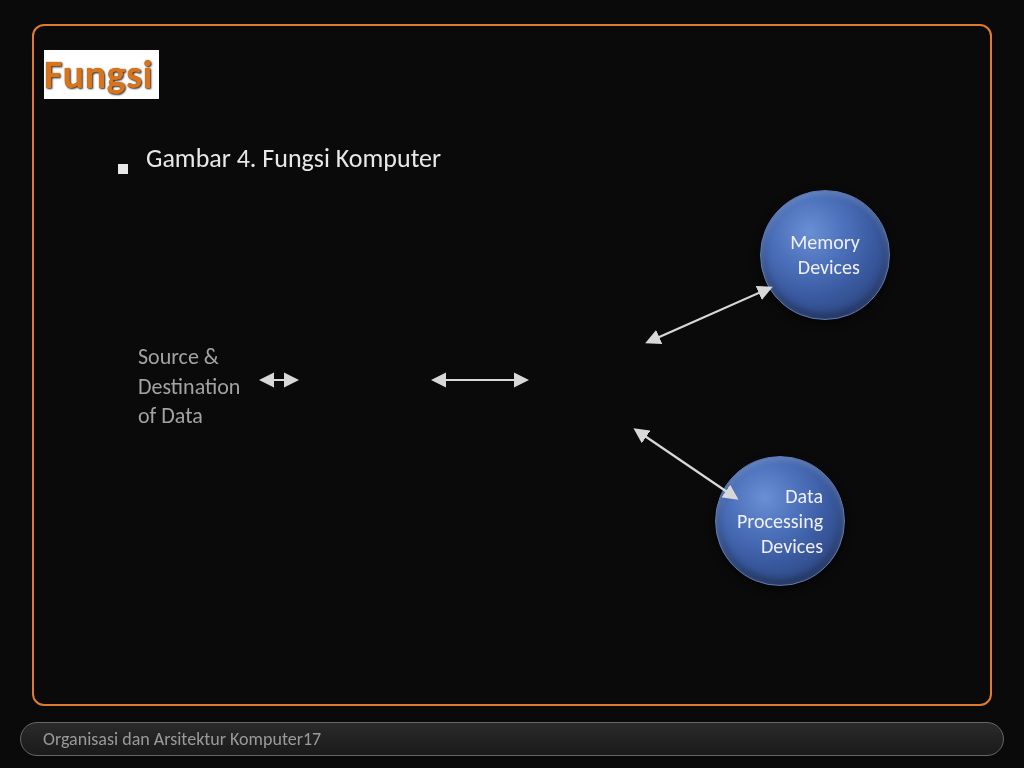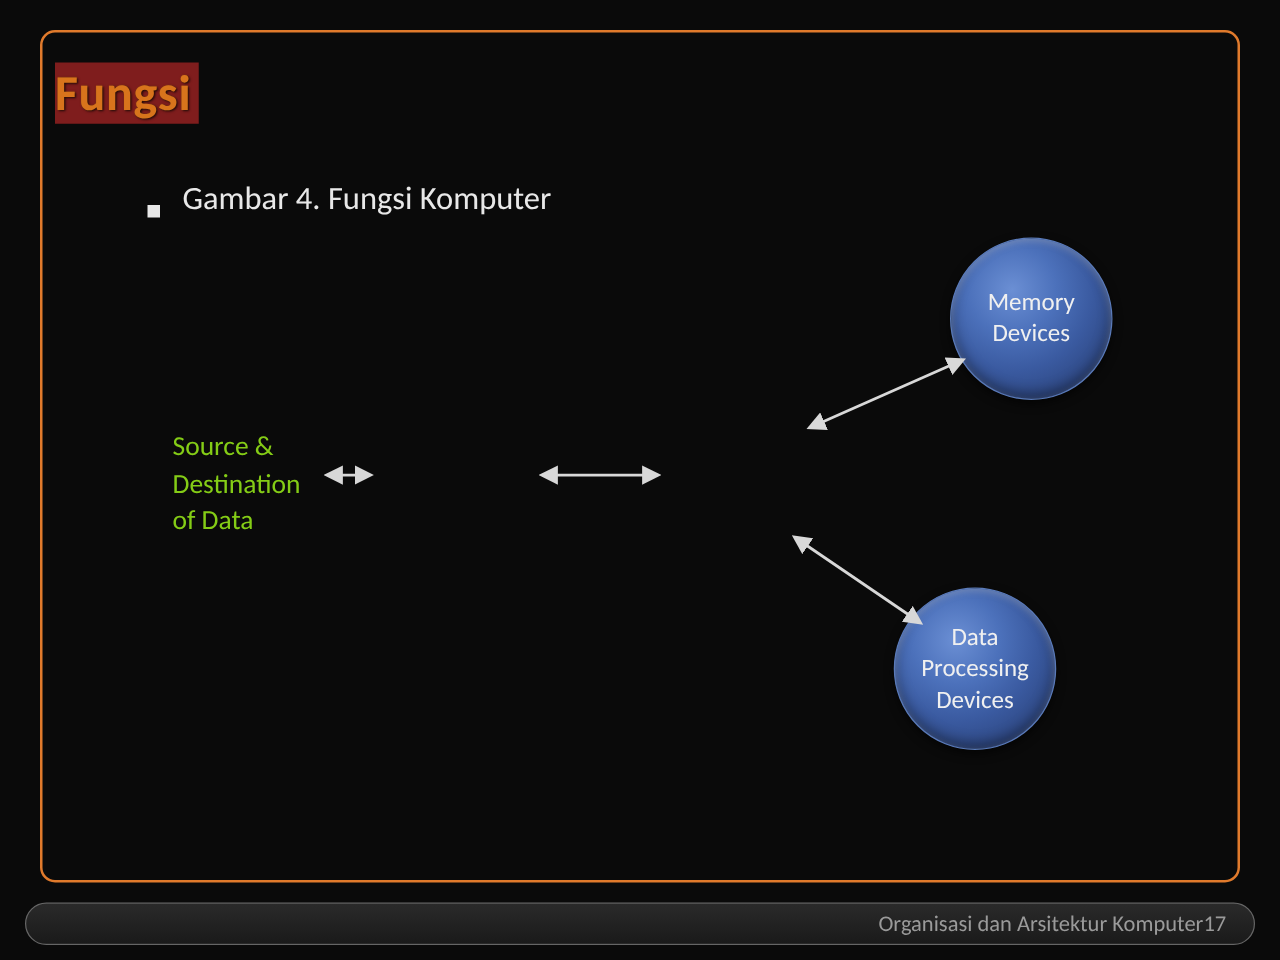--- a/index.html
+++ b/index.html
@@ -20,21 +20,21 @@
     border-radius: 12px;
   }
   .title {
     position: absolute;
     left: 44px;
     top: 50px;
     font-size: 40px;
     font-weight: 700;
     color: #d8741c;
     text-shadow: 1px 1px 2px rgba(0,0,0,0.8), 0 0 1px #a85a15;
-    background: #7f1d1d;
+    background: #ffffff;
     padding: 0 6px 0 0;
     letter-spacing: 0.5px;
   }
   .bullet-row {
     position: absolute;
     left: 118px;
     top: 142px;
     display: flex;
     align-items: flex-end;
     color: #e8e8e8;
@@ -55,44 +55,44 @@
     position: absolute;
     width: 130px;
     height: 130px;
     border-radius: 50%;
     background: radial-gradient(circle at 38% 32%, #6b8fd4 0%, #4c71bb 30%, #3a5aa0 55%, #2d4680 80%, #263c6e 100%);
     box-shadow: inset 0 2px 6px rgba(255,255,255,0.25), inset 0 -4px 10px rgba(0,0,0,0.4), 0 3px 8px rgba(0,0,0,0.6);
     border: 1px solid #5a7ab8;
     display: flex;
     align-items: center;
     justify-content: center;
-    text-align: center;
+    text-align: right;
     color: #f0f0f0;
     font-size: 20px;
     line-height: 1.25;
     padding: 8px;
   }
   .label-text {
     position: absolute;
-    color: #84cc16;
+    color: #a3a3a3;
     font-size: 22px;
     line-height: 1.35;
   }
   .footer {
     position: absolute;
     left: 20px;
     right: 20px;
     bottom: 12px;
     height: 34px;
     border: 1px solid #666;
     border-radius: 17px;
     background: linear-gradient(#2a2a2a, #1a1a1a);
     display: flex;
     align-items: center;
-    justify-content: flex-end;
+    justify-content: flex-start;
     padding: 0 22px;
     color: #9a9a9a;
     font-size: 18px;
     margin-top: 24px;
   }
   svg.arrows {
     position: absolute;
     left: 0; top: 0;
     pointer-events: none;
   }
@@ -115,21 +115,21 @@
 Destination
 of Data</div>
 
 
 
   <div class="node" style="left:760px; top:190px;">
     <span style="white-space:pre-line;">Memory
 Devices</span>
   </div>
 
-  <div class="node" style="left:715px; top:470px;">
+  <div class="node" style="left:715px; top:456px;">
     <span style="white-space:pre-line;">Data
 Processing
 Devices</span>
   </div>
 
   <svg class="arrows" width="1024" height="768">
     <defs>
       <marker id="ah" viewBox="0 0 10 10" refX="8" refY="5" markerWidth="7" markerHeight="7" orient="auto-start-reverse">
         <path d="M 0 0 L 10 5 L 0 10 z" fill="#d8d8d8"></path>
       </marker>

